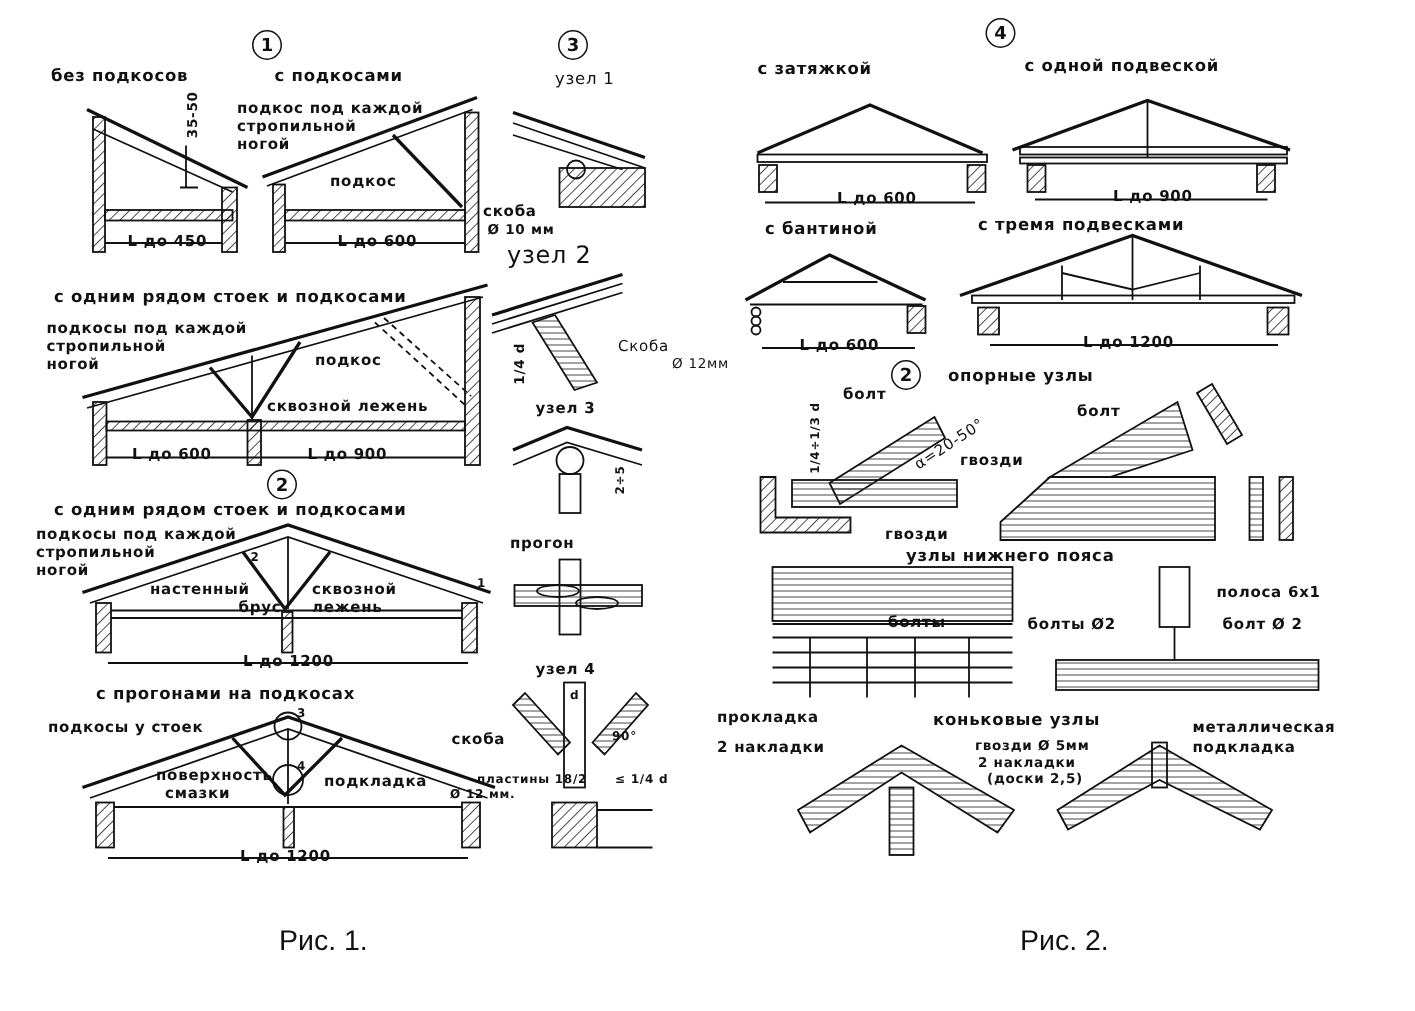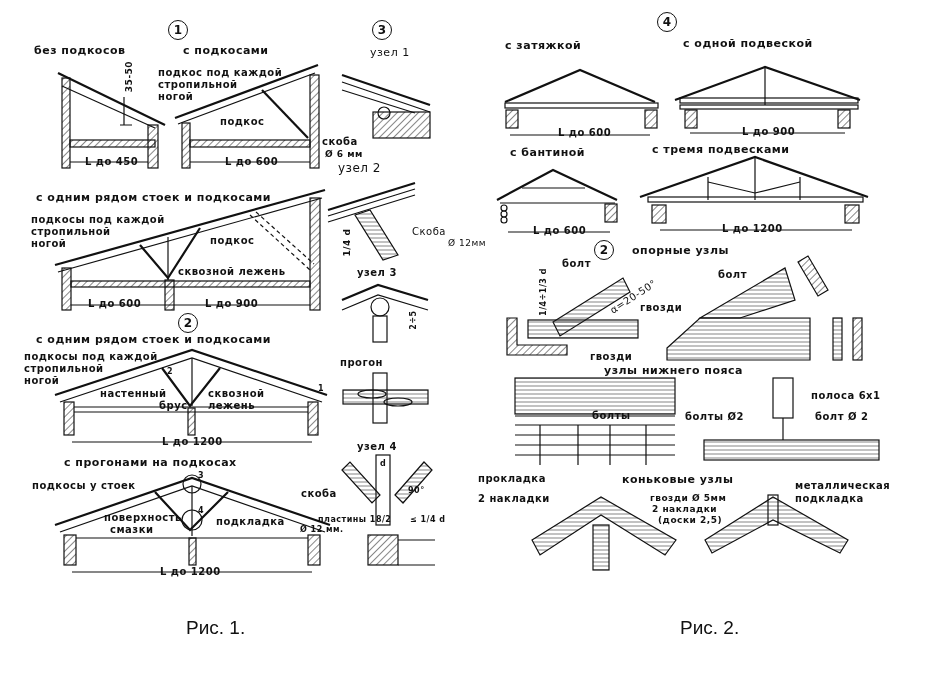--- a/index.html
+++ b/index.html
@@ -1,21 +1,21 @@
 <!DOCTYPE html>
 <html><head>
 <meta charset="utf-8">
 <style>
   html,body{margin:0;padding:0;background:#ffffff;}
   body{width:943px;height:674px;position:relative;overflow:hidden;font-family:"DejaVu Sans",sans-serif;color:#111;}
   svg{position:absolute;left:0;top:0;}
   .lbl{position:absolute;font-family:"DejaVu Sans",sans-serif;font-weight:bold;color:#111;white-space:nowrap;line-height:1;letter-spacing:0.5px;}
   .s10{font-size:10px;}
   .s11{font-size:11px;}
-  .s12{font-size:12px;}
+  .s12{font-size:16px;}
   .s9{font-size:9px;}
   .s8{font-size:8px;}
   .num{position:absolute;width:18px;height:18px;border:1.5px solid #111;border-radius:50%;font-size:12px;font-weight:bold;text-align:center;line-height:18px;font-family:"DejaVu Sans",sans-serif;}
   .cap{position:absolute;font-family:"Liberation Sans",sans-serif;font-size:19px;color:#111;}
   .thin{font-weight:normal;}
   .ln{stroke:#111;stroke-width:1.2;fill:none;}
   .lnb{stroke:#111;stroke-width:2.2;fill:none;}
   .wall{fill:url(#hatch);stroke:#111;stroke-width:1.2;}
   .wood{fill:url(#grain);stroke:#111;stroke-width:1.2;}
 </style>
@@ -203,21 +203,21 @@
 
 <div class="lbl s11" style="left:183px;top:45px;">с подкосами</div>
 <div class="lbl s10" style="left:158px;top:68px;">подкос под каждой</div>
 <div class="lbl s10" style="left:158px;top:80px;">стропильной</div>
 <div class="lbl s10" style="left:158px;top:92px;">ногой</div>
 <div class="lbl s10" style="left:220px;top:117px;">подкос</div>
 <div class="lbl s10" style="left:225px;top:157px;">L до 600</div>
 
 <div class="lbl s11 thin" style="left:370px;top:47px;">узел 1</div>
 <div class="lbl s10" style="left:322px;top:137px;">скоба</div>
-<div class="lbl s9" style="left:325px;top:150px;">Ø 6 мм</div>
+<div class="lbl s9" style="left:325px;top:150px;">Ø 10 мм</div>
 <div class="lbl s12 thin" style="left:338px;top:162px;">узел 2</div>
 
 <div class="lbl s11" style="left:36px;top:192px;">с одним рядом стоек и подкосами</div>
 <div class="lbl s10" style="left:31px;top:215px;">подкосы под каждой</div>
 <div class="lbl s10" style="left:31px;top:227px;">стропильной</div>
 <div class="lbl s10" style="left:31px;top:239px;">ногой</div>
 <div class="lbl s10" style="left:210px;top:236px;">подкос</div>
 <div class="lbl s10" style="left:178px;top:267px;">сквозной лежень</div>
 <div class="lbl s10" style="left:88px;top:299px;">L до 600</div>
 <div class="lbl s10" style="left:205px;top:299px;">L до 900</div>

